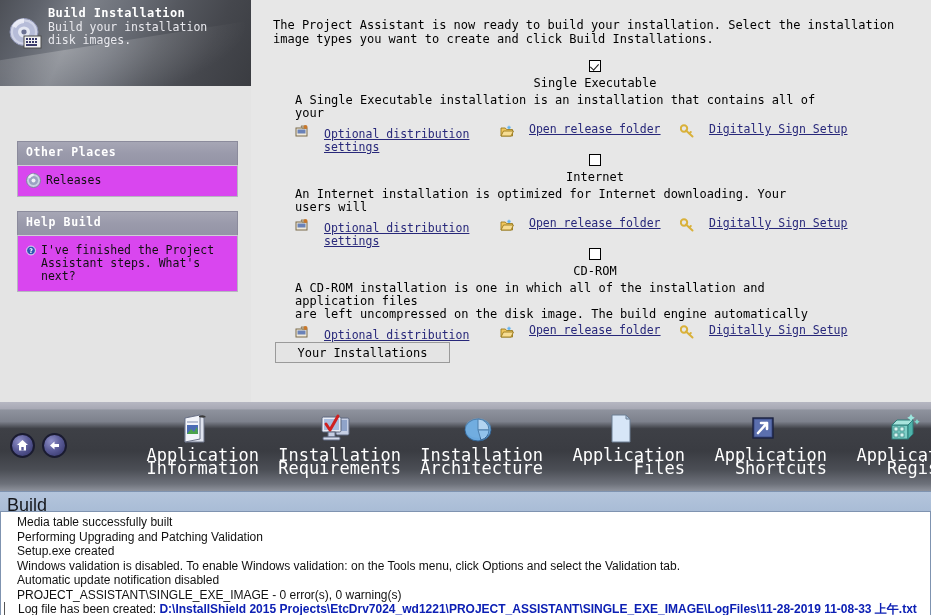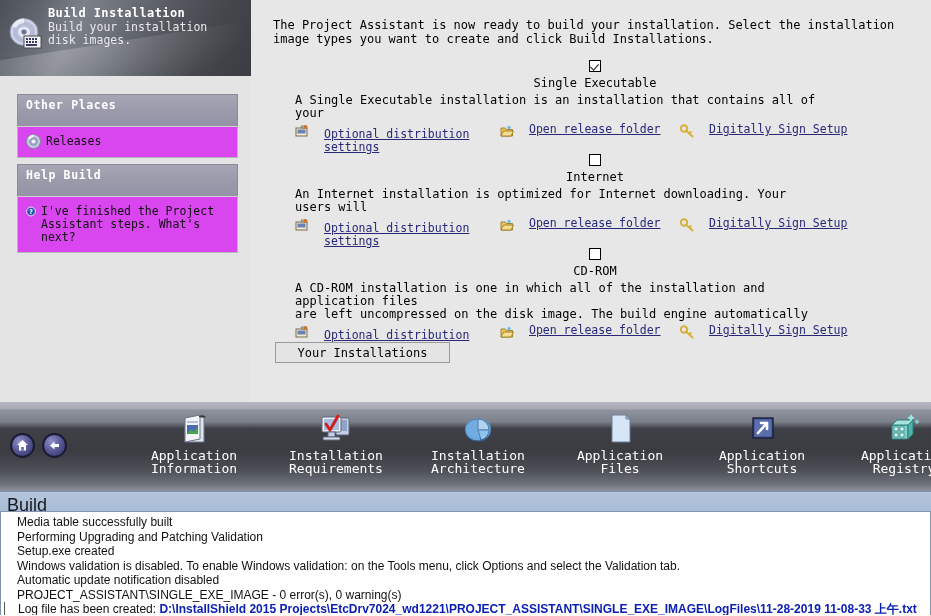--- a/index.html
+++ b/index.html
@@ -12,21 +12,21 @@
   #app { position: relative; width: 931px; height: 616px; }
 
   
   #sidebar {
     position: absolute; left: 0; top: 0;
     width: 251px; height: 402px;
     background: #e4e4e4;
   }
   #sidebar-header {
     position: relative;
-    width: 251px; height: 76px;
+    width: 251px; height: 86px;
     background: linear-gradient(115deg,
         #4d5057 0%, #5f636c 14%, #7d8189 30%,
         #6a6e77 46%, #55585f 62%, #45474d 80%, #3a3c41 100%);
     overflow: hidden;
   }
   #sidebar-header::after {
     content: "";
     position: absolute; left: -20px; top: 40px;
     width: 300px; height: 70px;
     background: radial-gradient(ellipse at 30% 0%, rgba(255,255,255,0.22) 0%, rgba(255,255,255,0) 62%);
@@ -44,27 +44,28 @@
     color: #ffffff; font-size: 12px; font-weight: bold;
     letter-spacing: 0.4px; line-height: 14px;
   }
   #sidebar-subtitle {
     color: #e9e9ee; font-size: 11.5px; line-height: 13px;
     margin-top: 1px; max-width: 180px;
   }
 
   .panel { position: absolute; left: 17px; width: 221px; }
   .panel-head {
-    height: 32px;
+    height: 24px;
     background: linear-gradient(to bottom, #a6a6b5 0%, #9a9aab 50%, #9494a6 100%);
     border: 1px solid #8b8b9c;
     border-bottom: none;
     color: #ffffff; font-size: 11.5px; font-weight: bold;
     letter-spacing: 0.6px;
     padding: 3px 0 0 8px;
+    margin-top: 47px;
   }
   .panel-body {
     background: #d946ef;
     border: 1px solid #b6b6c0;
     border-top: 1px solid #cfcfd6;
     padding: 7px 6px 8px 8px;
   }
   .panel-row { display: flex; align-items: flex-start; gap: 5px; }
   .panel-row-label { font-size: 11.5px; color: #101010; line-height: 13px; padding-top: 1px; }
   #panel-other-places { top: 94px; }
@@ -161,23 +162,23 @@
     background: radial-gradient(circle at 35% 30%, #8f90c8 0%, #5b5c98 45%, #2e2f62 100%);
     border: 2px solid #1a1b30;
     display: flex; align-items: center; justify-content: center;
     cursor: pointer;
   }
   #nav-home { left: 10px; }
   #nav-back { left: 42px; }
   .nav-item {
     position: absolute; top: 412px;
     width: 130px;
-    text-align: center;
+    text-align: right;
     color: #ffffff;
-    font-size: 13px; line-height: 13px;
+    font-size: 17px; line-height: 13px;
     cursor: pointer;
   }
   .nav-item .nav-ico {
     width: 34px; height: 34px; margin: 0 auto 3px auto;
     position: relative;
   }
   .nav-label { white-space: pre-line; }
 
   
   #logpanel {

